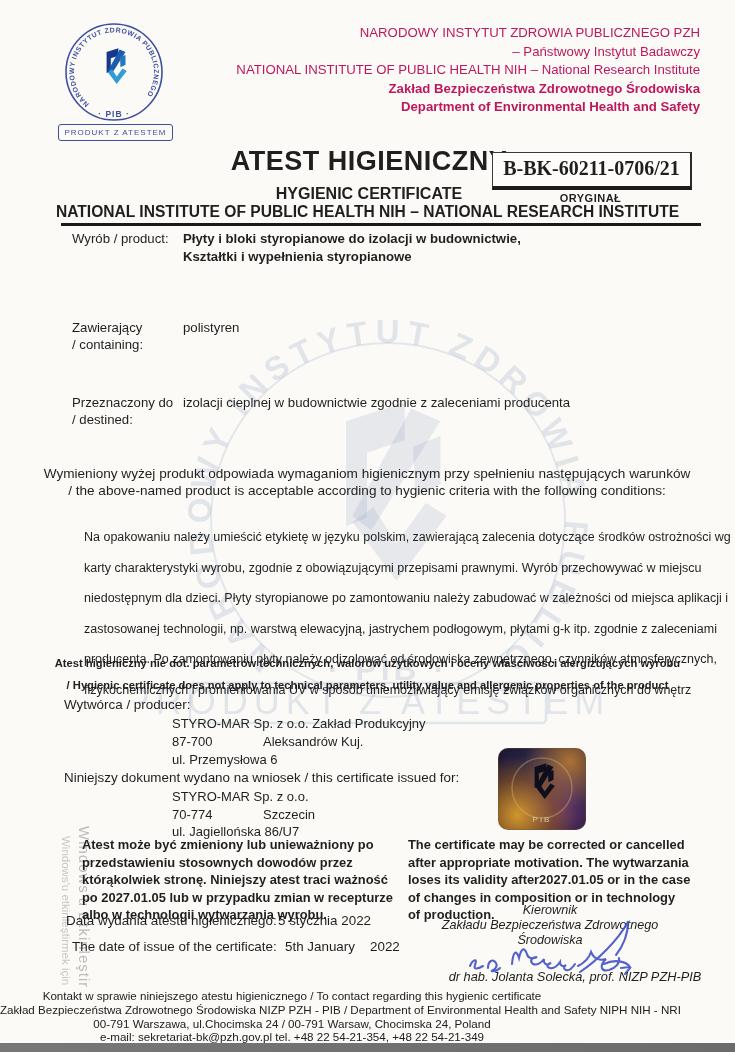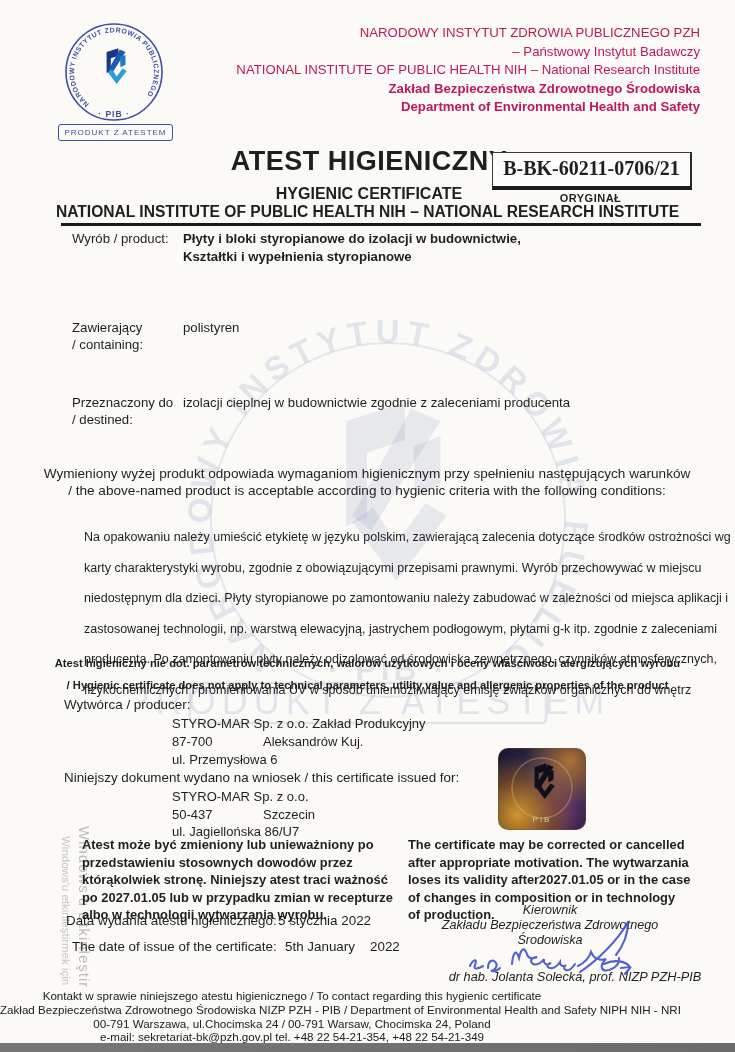--- a/index.html
+++ b/index.html
@@ -154,21 +154,21 @@
   <div class="abs ctr bold" style="left:2px;top:679px;width:731px;font-size:11.2px;">/ Hygienic certificate does not apply to technical parameters, utility value and allergenic properties of the product</div>
 
   <div class="abs" style="left:64px;top:697px;font-size:13.4px;">Wytwórca / producer:</div>
   <div class="abs" style="left:172px;top:716px;font-size:13px;">STYRO-MAR Sp. z o.o. Zakład Produkcyjny</div>
   <div class="abs" style="left:172px;top:734px;font-size:13px;">87-700</div>
   <div class="abs" style="left:263px;top:734px;font-size:13px;">Aleksandrów Kuj.</div>
   <div class="abs" style="left:172px;top:752px;font-size:13px;">ul. Przemysłowa 6</div>
 
   <div class="abs" style="left:64px;top:770px;font-size:13.4px;">Niniejszy dokument wydano na wniosek / this certificate issued for:</div>
   <div class="abs" style="left:172px;top:789px;font-size:13px;">STYRO-MAR Sp. z o.o.</div>
-  <div class="abs" style="left:172px;top:807px;font-size:13px;">50-437</div>
+  <div class="abs" style="left:172px;top:807px;font-size:13px;">70-774</div>
   <div class="abs" style="left:263px;top:807px;font-size:13px;">Szczecin</div>
   <div class="abs" style="left:172px;top:824px;font-size:13px;">ul. Jagiellońska 86/U7</div>
 
   <div id="hologram" class="abs">
     <svg width="88" height="82" viewBox="0 0 88 82">
       <circle cx="44" cy="40" r="30" fill="none" stroke="rgba(225,195,125,.35)" stroke-width="1.5"></circle>
       <g transform="translate(24,14) scale(0.42)">
         <path d="M30 12 L58 3 L58 21 L40 27 L40 58 L30 62 Z" fill="#0e0e1c"></path>
         <path d="M61 6 L75 12 L42 64 L33 57 Z" fill="#0e0e1c"></path>
         <path d="M33 60 L54 88 L78 57 L68 51 L54 70 L43 53 Z" fill="#0e0e1c"></path>

